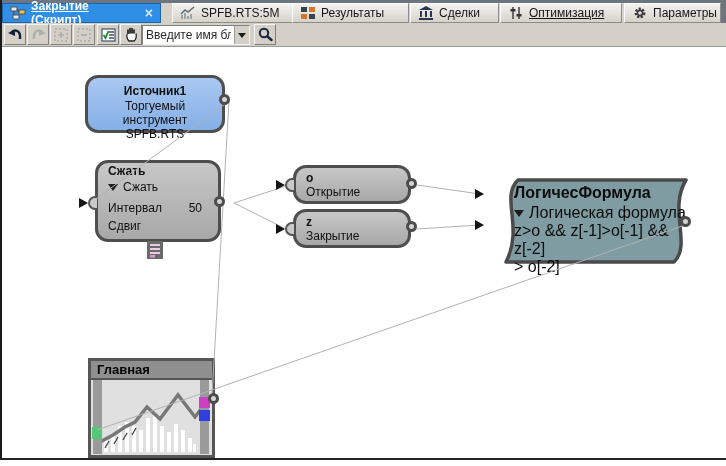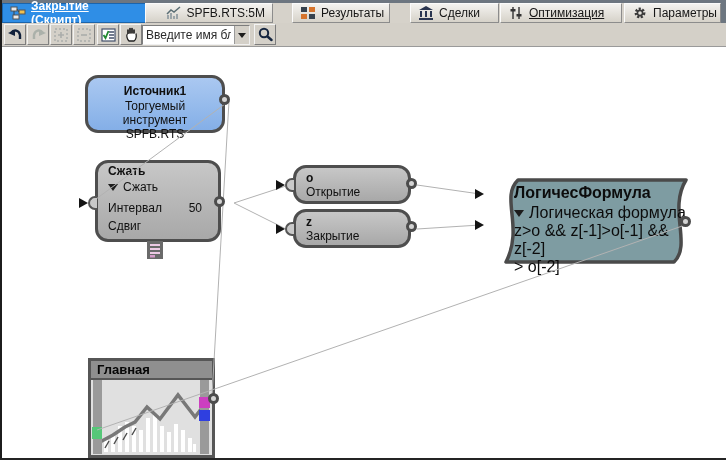--- a/index.html
+++ b/index.html
@@ -92,32 +92,32 @@
       <svg class="ticon" viewBox="0 0 16 14">
         <rect x="1" y="1" width="6" height="4" fill="#e8e8e8" stroke="#555" stroke-width="1"></rect>
         <rect x="9" y="4" width="6" height="4" fill="#f0c050" stroke="#555" stroke-width="1"></rect>
         <rect x="3" y="9" width="6" height="4" fill="#e8e8e8" stroke="#555" stroke-width="1"></rect>
         <path d="M4 5 L4 9 M7 3 L9 6" stroke="#444" stroke-width="1" fill="none"></path>
       </svg>
       <span class="tlabel">Закрытие (Скрипт)</span>
       <span class="close">×</span>
     </div>
 
-    <div class="tab" style="left:143px;width:128px;justify-content:flex-end;">
+    <div class="tab" style="left:170px;width:128px;">
       <svg class="ticon" viewBox="0 0 16 14">
         <rect x="1" y="9" width="2" height="4" fill="#9aa4a8"></rect>
           <rect x="4" y="7" width="2" height="6" fill="#9aa4a8"></rect>
         <rect x="7" y="10" width="2" height="3" fill="#9aa4a8"></rect>
           <rect x="10" y="8" width="2" height="5" fill="#9aa4a8"></rect>
         <polyline points="1,8 5,4 8,6 14,1" fill="none" stroke="#5a6e74" stroke-width="1.5"></polyline>
       </svg>
       <span class="tlabel">SPFB.RTS:5M</span>
     </div>
 
-    <div class="tab" style="left:290px;width:98px;">
+    <div class="tab" style="left:290px;width:117px;">
       <svg class="ticon" viewBox="0 0 16 14">
         <rect x="1" y="1" width="6" height="5" fill="#36424e"></rect>
           <rect x="9" y="1" width="6" height="5" fill="#d6742c"></rect>
         <rect x="1" y="8" width="6" height="5" fill="#d6742c"></rect>
           <rect x="9" y="8" width="6" height="5" fill="#36424e"></rect>
       </svg>
       <span class="tlabel">Результаты</span>
     </div>
 
     <div class="tab" style="left:408px;width:89px;">

